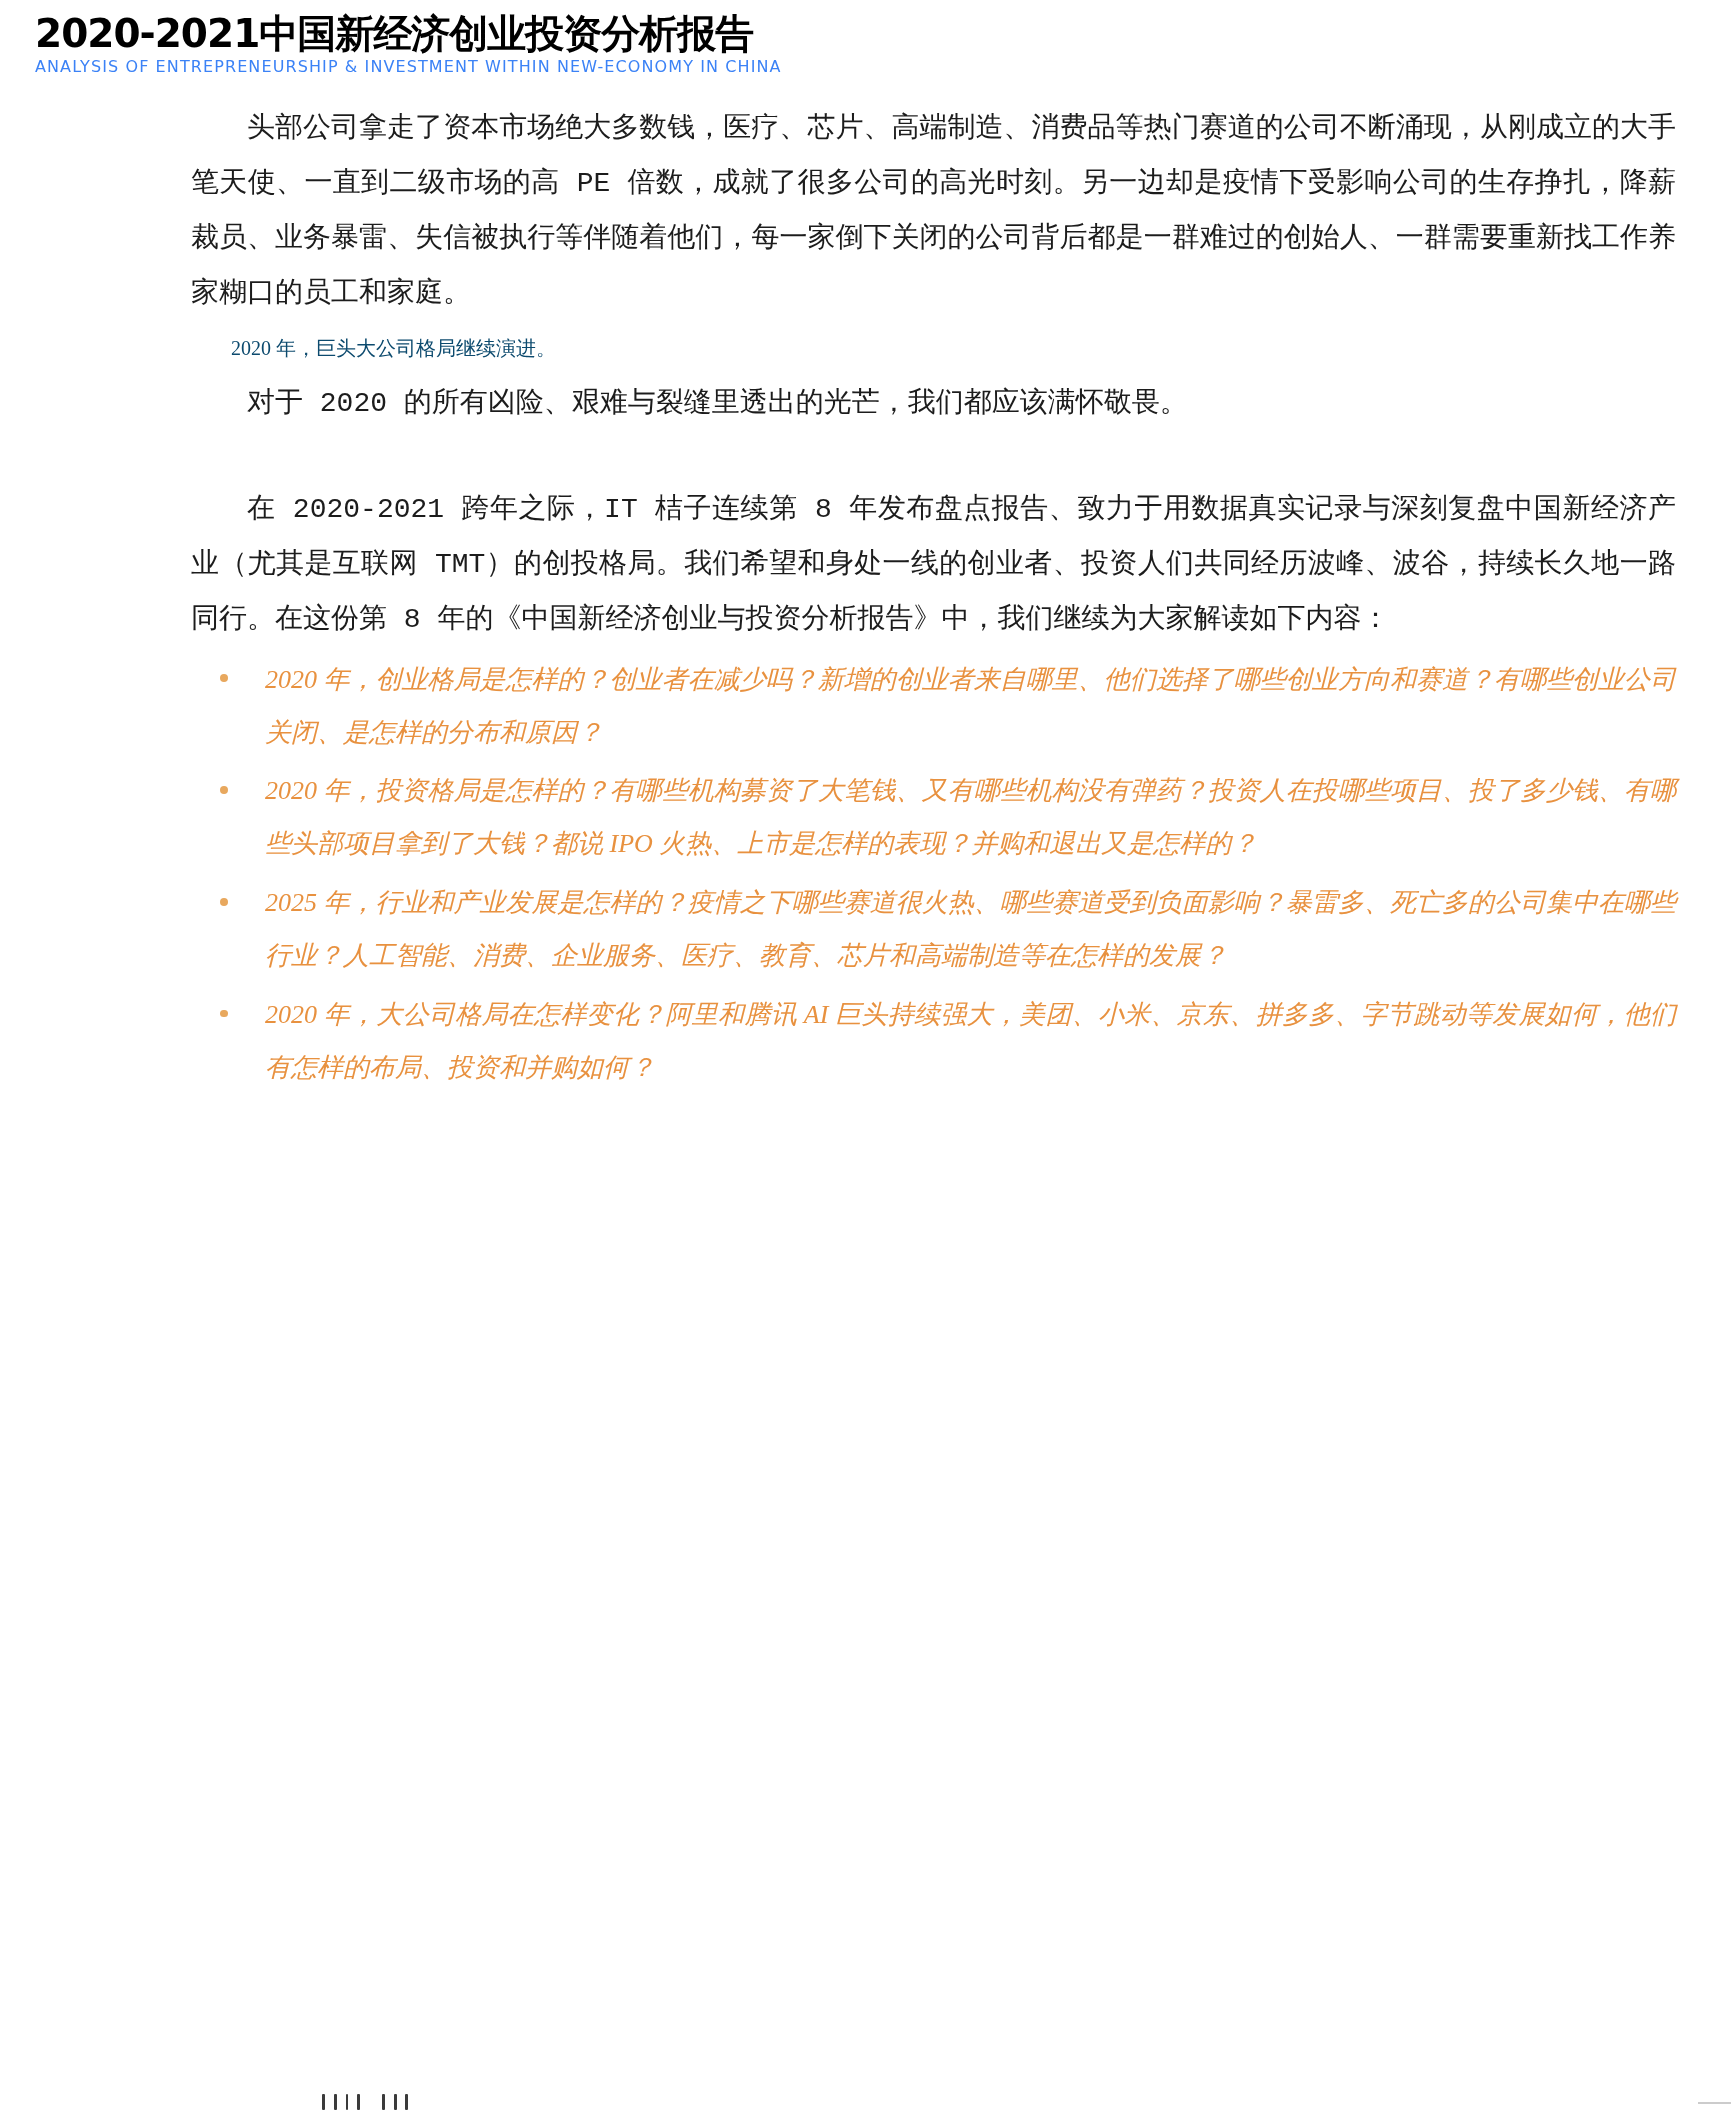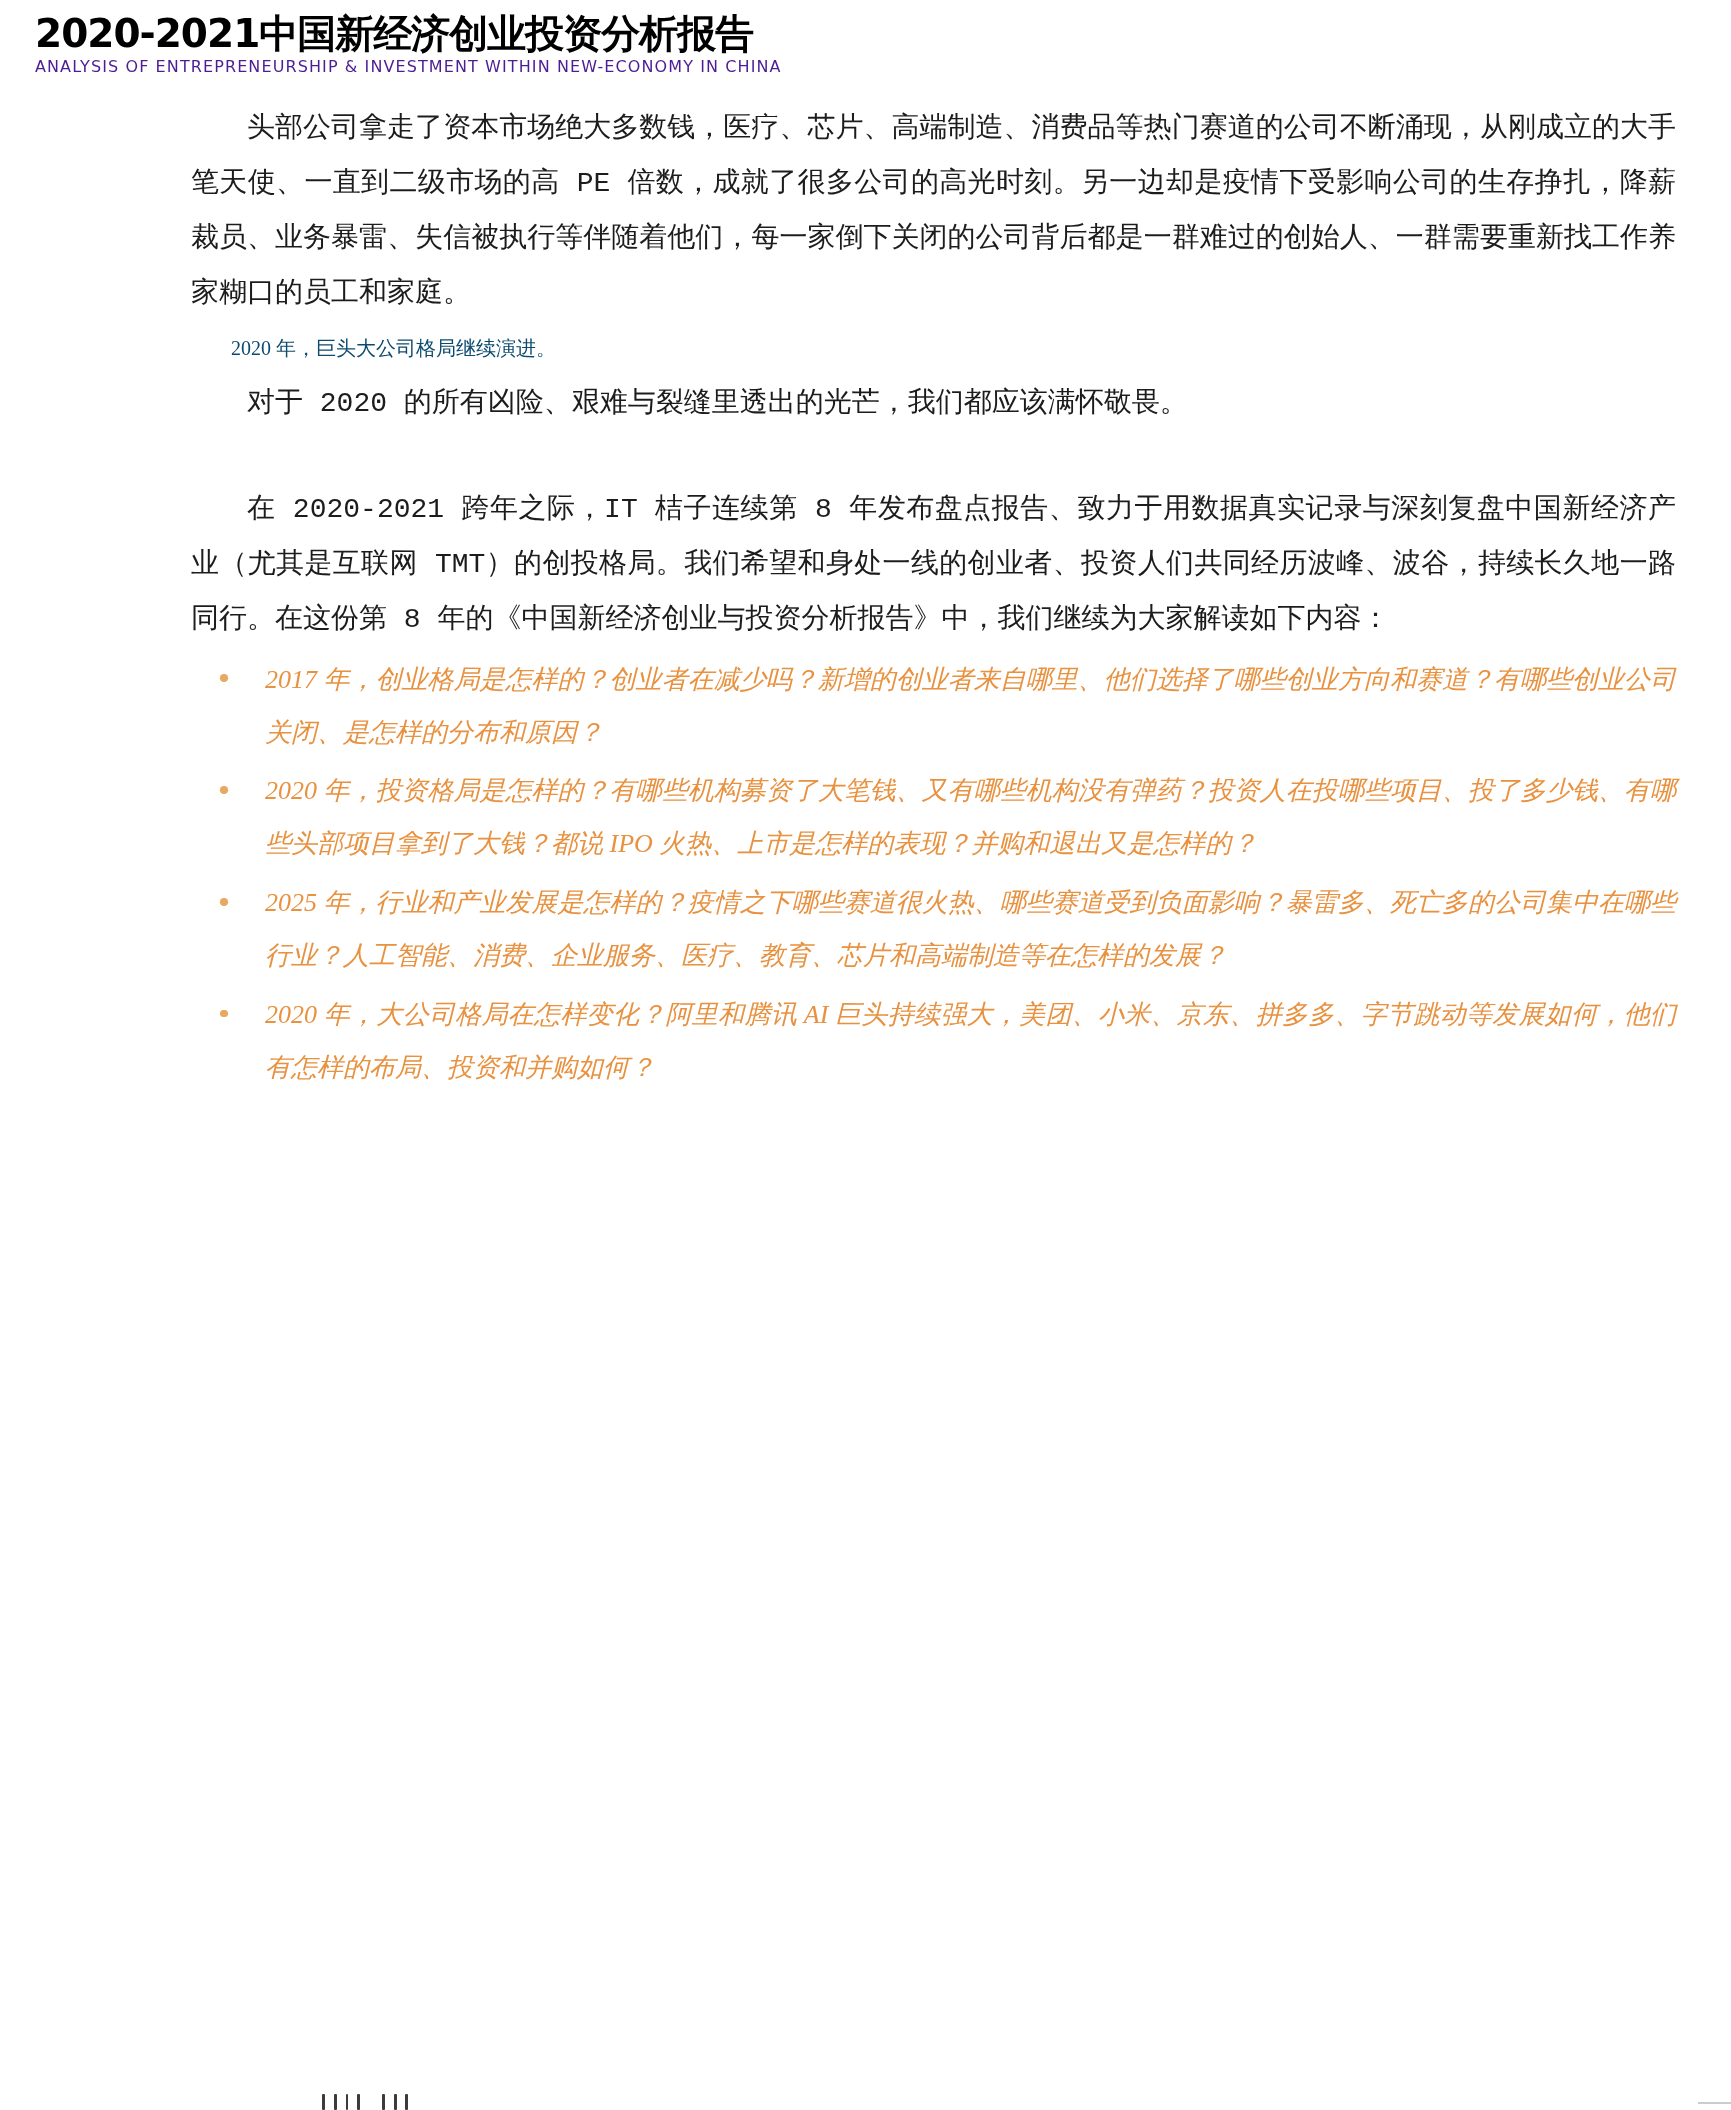--- a/index.html
+++ b/index.html
@@ -26,21 +26,21 @@
     font-size: 39px;
     line-height: 1.05;
     color: #000000;
     letter-spacing: -1px;
     white-space: nowrap;
   }
   .doc-subtitle {
     font-family: "DejaVu Sans", "Liberation Sans", sans-serif;
     font-size: 16px;
     letter-spacing: 1.1px;
-    color: #4c1d95;
+    color: #3b82f6;
     margin-top: 2px;
     white-space: nowrap;
   }
 
   
   .doc-body {
     margin-top: 25px;
     padding: 0 55px 0 191px;
   }
   p.para {
@@ -141,21 +141,21 @@
 
   <p class="para">对于 2020 的所有凶险、艰难与裂缝里透出的光芒，我们都应该满怀敬畏。</p>
 
   <div class="gap"></div>
 
   <p class="para">在 2020-2021 跨年之际，IT 桔子连续第 8 年发布盘点报告、致力于用数据真实记录与深刻复盘中国新经济产业（尤其是互联网 TMT）的创投格局。我们希望和身处一线的创业者、投资人们共同经历波峰、波谷，持续长久地一路同行。在这份第 8 年的《中国新经济创业与投资分析报告》中，我们继续为大家解读如下内容：</p>
 
   <ul class="qlist">
     <li>
       <span class="dot"></span>
-      <span>2017 年，创业格局是怎样的？创业者在减少吗？新增的创业者来自哪里、他们选择了哪些创业方向和赛道？有哪些创业公司关闭、是怎样的分布和原因？</span>
+      <span>2020 年，创业格局是怎样的？创业者在减少吗？新增的创业者来自哪里、他们选择了哪些创业方向和赛道？有哪些创业公司关闭、是怎样的分布和原因？</span>
     </li>
     <li>
       <span class="dot"></span>
       <span>2020 年，投资格局是怎样的？有哪些机构募资了大笔钱、又有哪些机构没有弹药？投资人在投哪些项目、投了多少钱、有哪些头部项目拿到了大钱？都说 IPO 火热、上市是怎样的表现？并购和退出又是怎样的？</span>
     </li>
     <li>
       <span class="dot"></span>
       <span>2025 年，行业和产业发展是怎样的？疫情之下哪些赛道很火热、哪些赛道受到负面影响？暴雷多、死亡多的公司集中在哪些行业？人工智能、消费、企业服务、医疗、教育、芯片和高端制造等在怎样的发展？</span>
     </li>
     <li>

